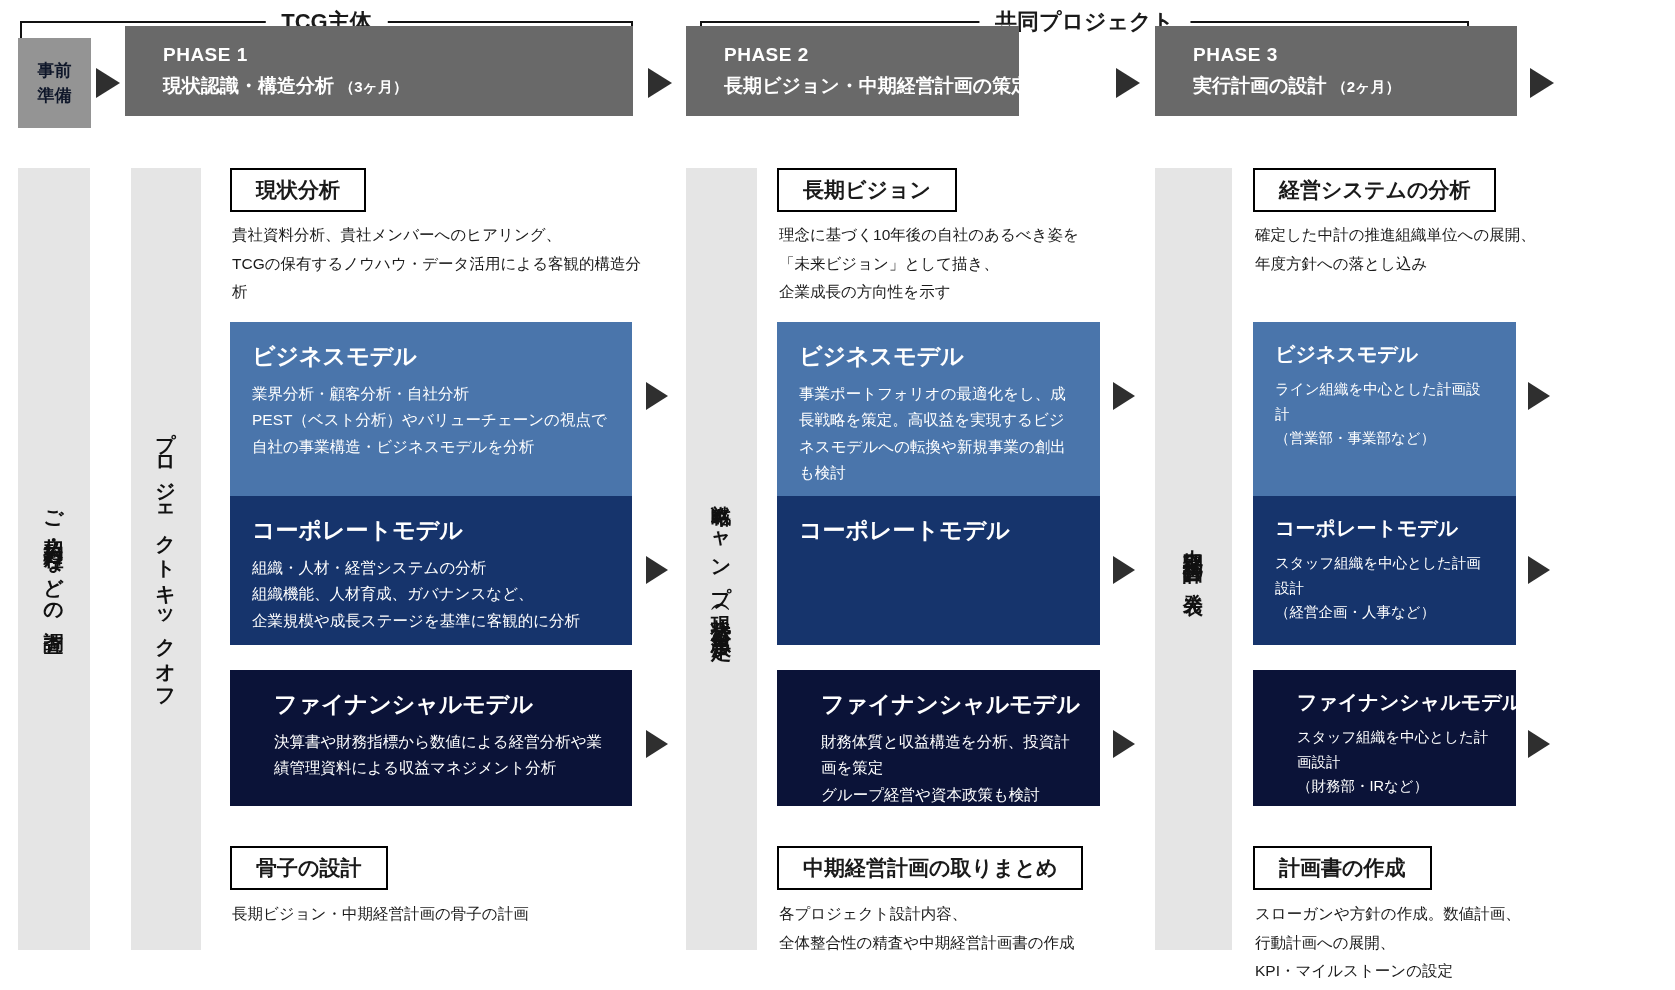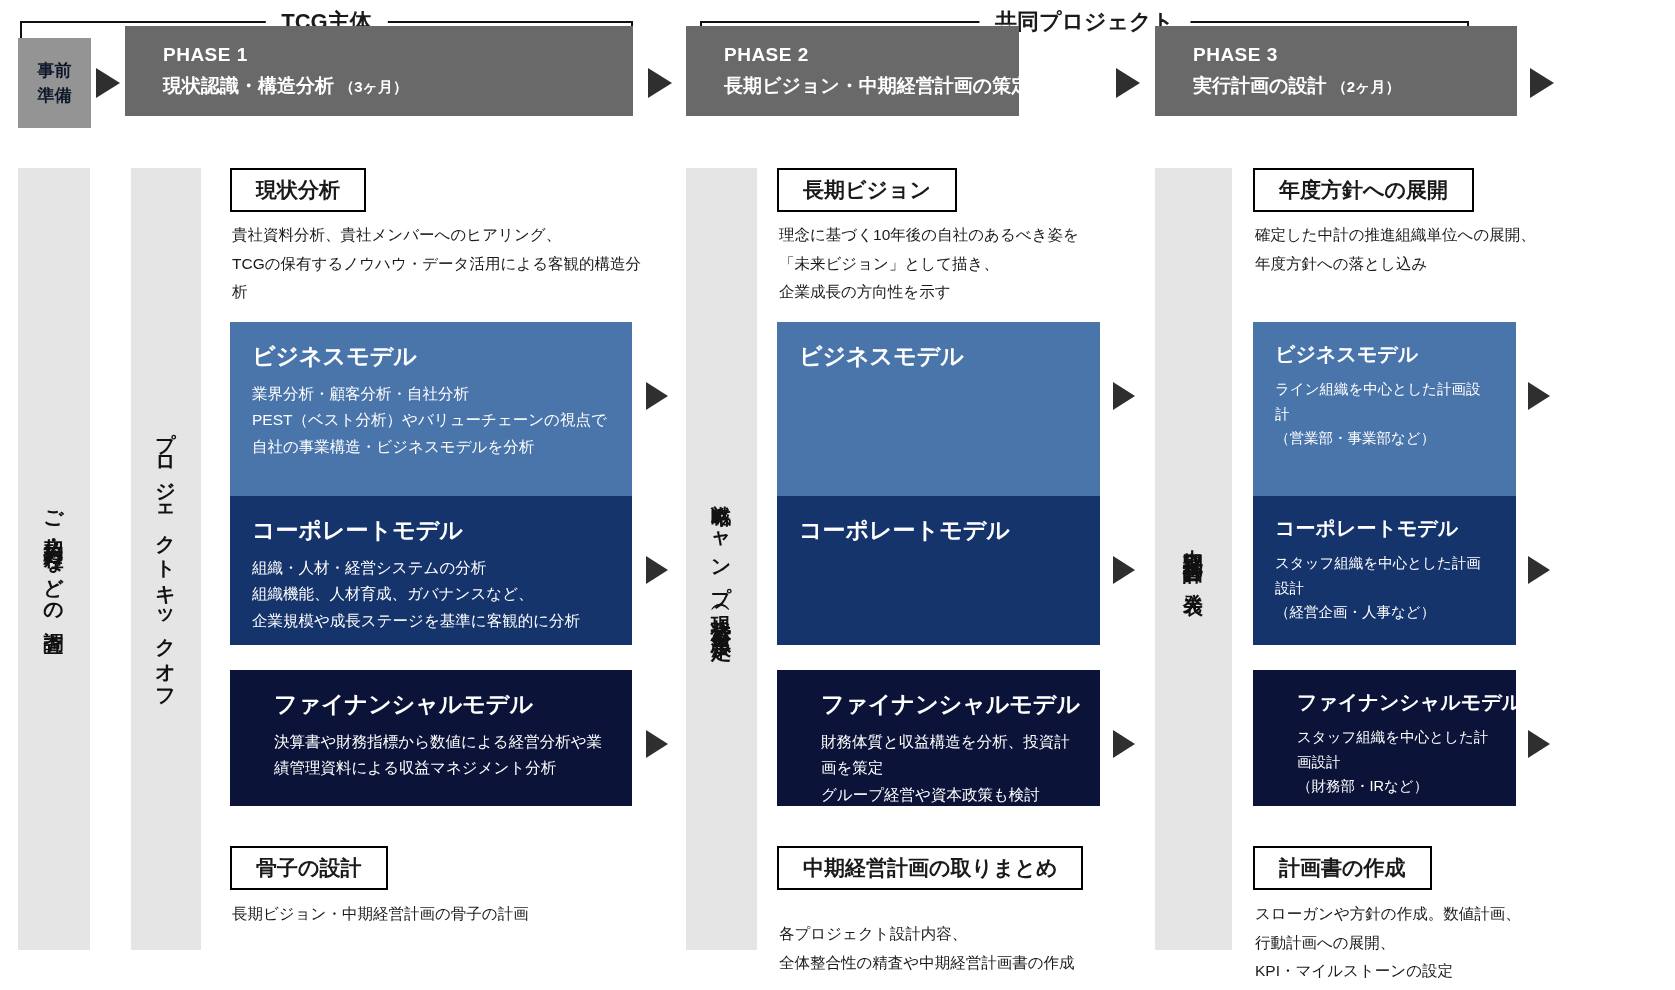--- a/index.html
+++ b/index.html
@@ -141,39 +141,40 @@
 <div class="titlebox bottombox" style="left:230px;">骨子の設計</div>
 <div class="bottomdesc" style="left:232px;width:430px;">長期ビジョン・中期経営計画の骨子の計画</div>
 
 <div class="titlebox" style="left:777px;">長期ビジョン</div>
 <div class="topdesc" style="left:779px;width:330px;">理念に基づく10年後の自社のあるべき姿を
 「未来ビジョン」として描き、
 企業成長の方向性を示す</div>
 
 <div class="model m-business" style="left: 777px; width: 323px; background: rgb(74, 117, 171);">
   <div class="model-title">ビジネスモデル</div>
+  <div class="model-desc">事業ポートフォリオの最適化をし、成長戦略を策定。高収益を実現するビジネスモデルへの転換や新規事業の創出も検討</div>
 </div>
 <div class="model m-corporate" style="left: 777px; width: 323px; background: rgb(22, 52, 108);">
   <div class="model-title">コーポレートモデル</div>
 </div>
 <div class="model m-financial" style="left: 777px; width: 323px; background: rgb(11, 19, 56);">
   <div class="model-title">ファイナンシャルモデル</div>
   <div class="model-desc">財務体質と収益構造を分析、投資計画を策定
 グループ経営や資本政策も検討</div>
 </div>
 <div class="arrow" style="left:1113px;top:382px;"></div>
 <div class="arrow" style="left:1113px;top:556px;"></div>
 <div class="arrow" style="left:1113px;top:730px;"></div>
 
 <div class="titlebox bottombox" style="left:777px;">中期経営計画の取りまとめ</div>
-<div class="bottomdesc" style="left:779px;width:360px;margin-top:20px;">各プロジェクト設計内容、
+<div class="bottomdesc" style="left:779px;width:360px;">各プロジェクト設計内容、
 全体整合性の精査や中期経営計画書の作成</div>
 
 <div class="col3">
-  <div class="titlebox" style="left:1253px;">年度方針への展開</div>
+  <div class="titlebox" style="left:1253px;">経営システムの分析</div>
   <div class="topdesc" style="left:1255px;width:290px;">確定した中計の推進組織単位への展開、
 年度方針への落とし込み</div>
 
   <div class="model m-business" style="left: 1253px; width: 263px; background: rgb(74, 117, 171);">
     <div class="model-title">ビジネスモデル</div>
     <div class="model-desc">ライン組織を中心とした計画設計
 （営業部・事業部など）</div>
   </div>
   <div class="model m-corporate" style="left: 1253px; width: 263px; background: rgb(22, 52, 108);">
     <div class="model-title">コーポレートモデル</div>

